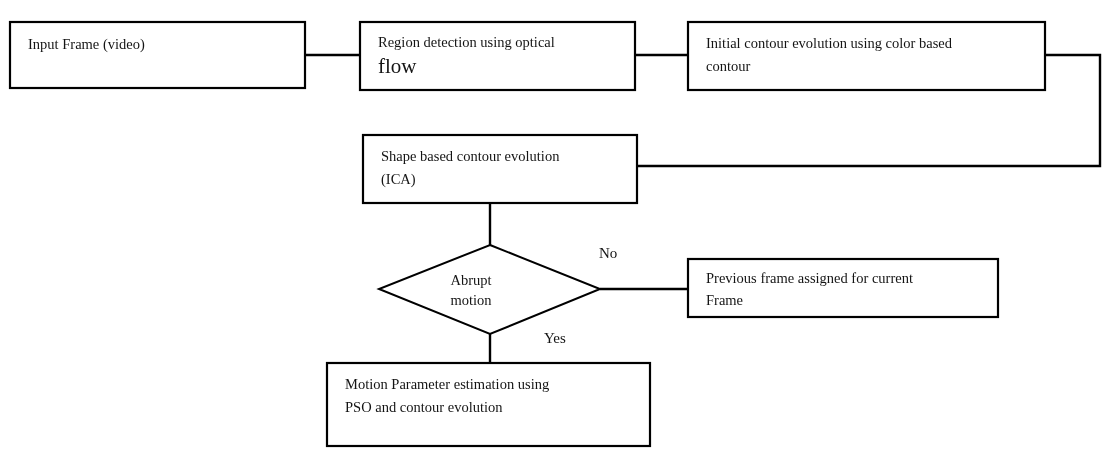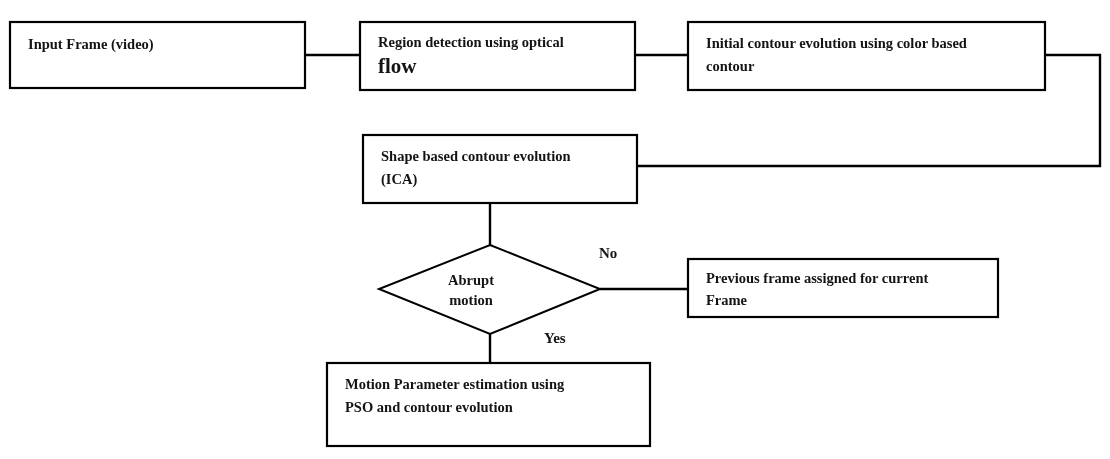--- a/index.html
+++ b/index.html
@@ -12,21 +12,20 @@
     width: 1110px;
     height: 459px;
     font-family: "Liberation Serif", "DejaVu Serif", serif;
     color: #1a1a1a;
     overflow: hidden;
   }
   #flowchart-root {
     position: relative;
     width: 1110px;
     height: 373px;
-    font-weight: bold;
   }
   svg.diagram {
     display: block;
     width: 1110px;
     height: 459px;
   }
   .node-rect {
     fill: #ffffff;
     stroke: #000000;
     stroke-width: 2.2;

